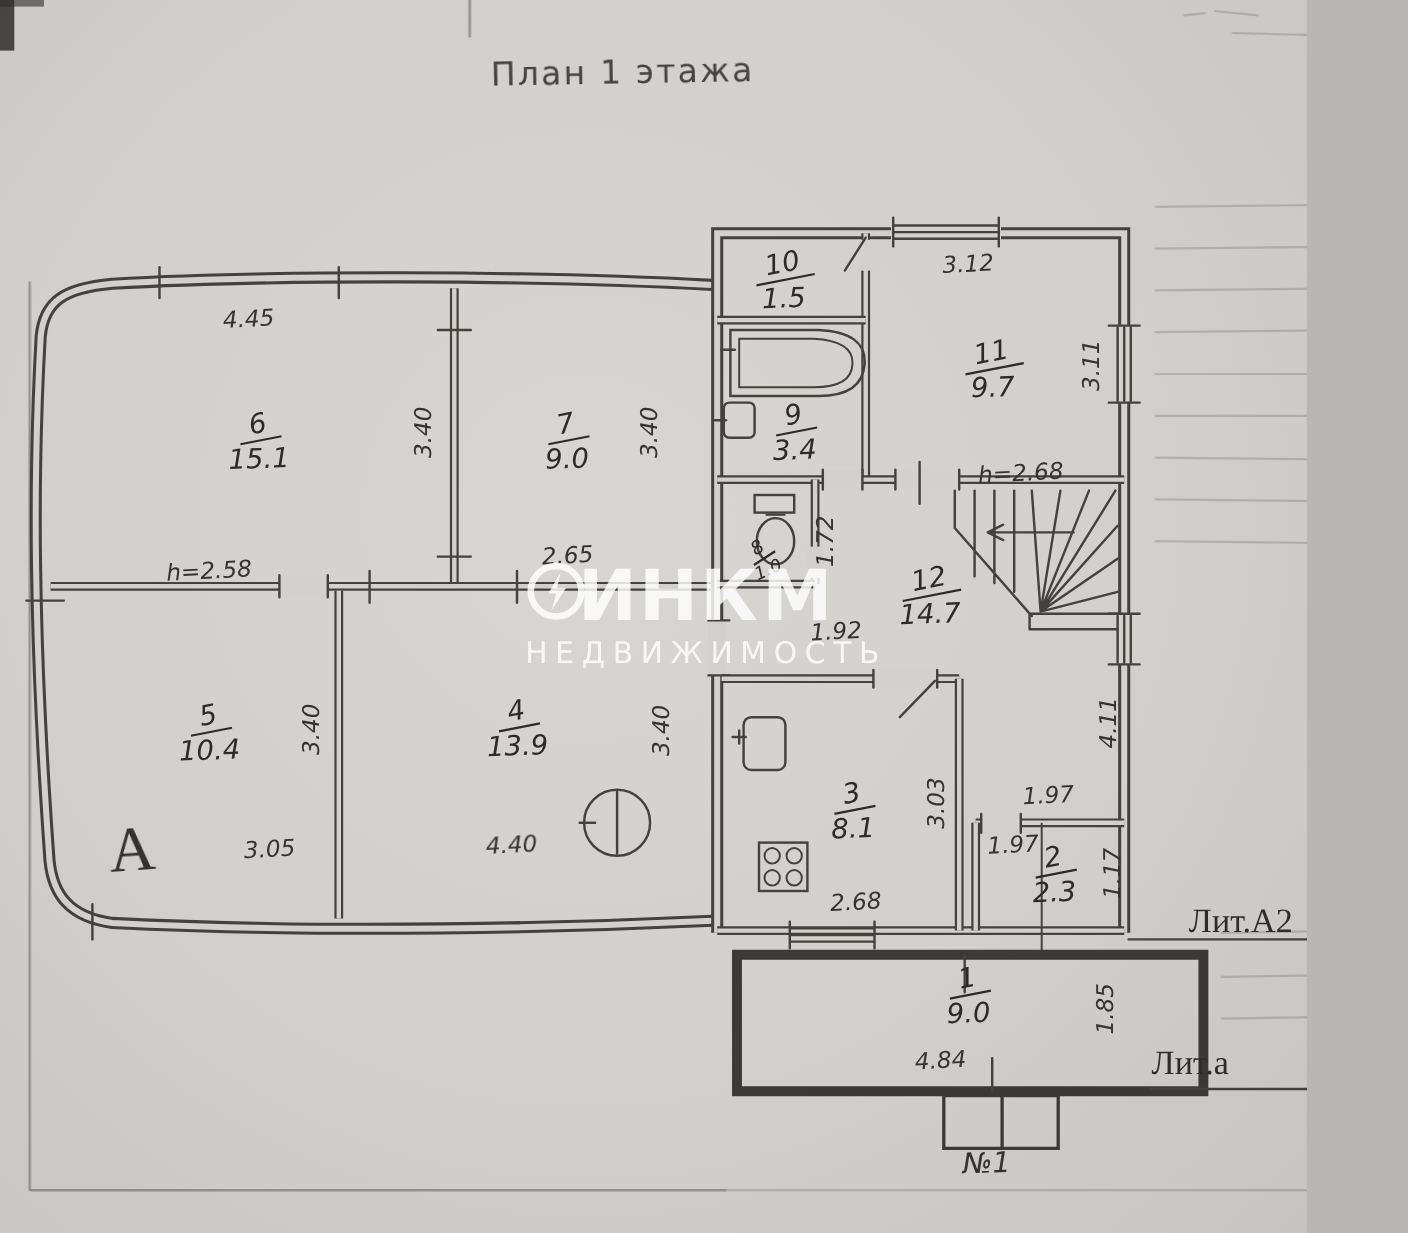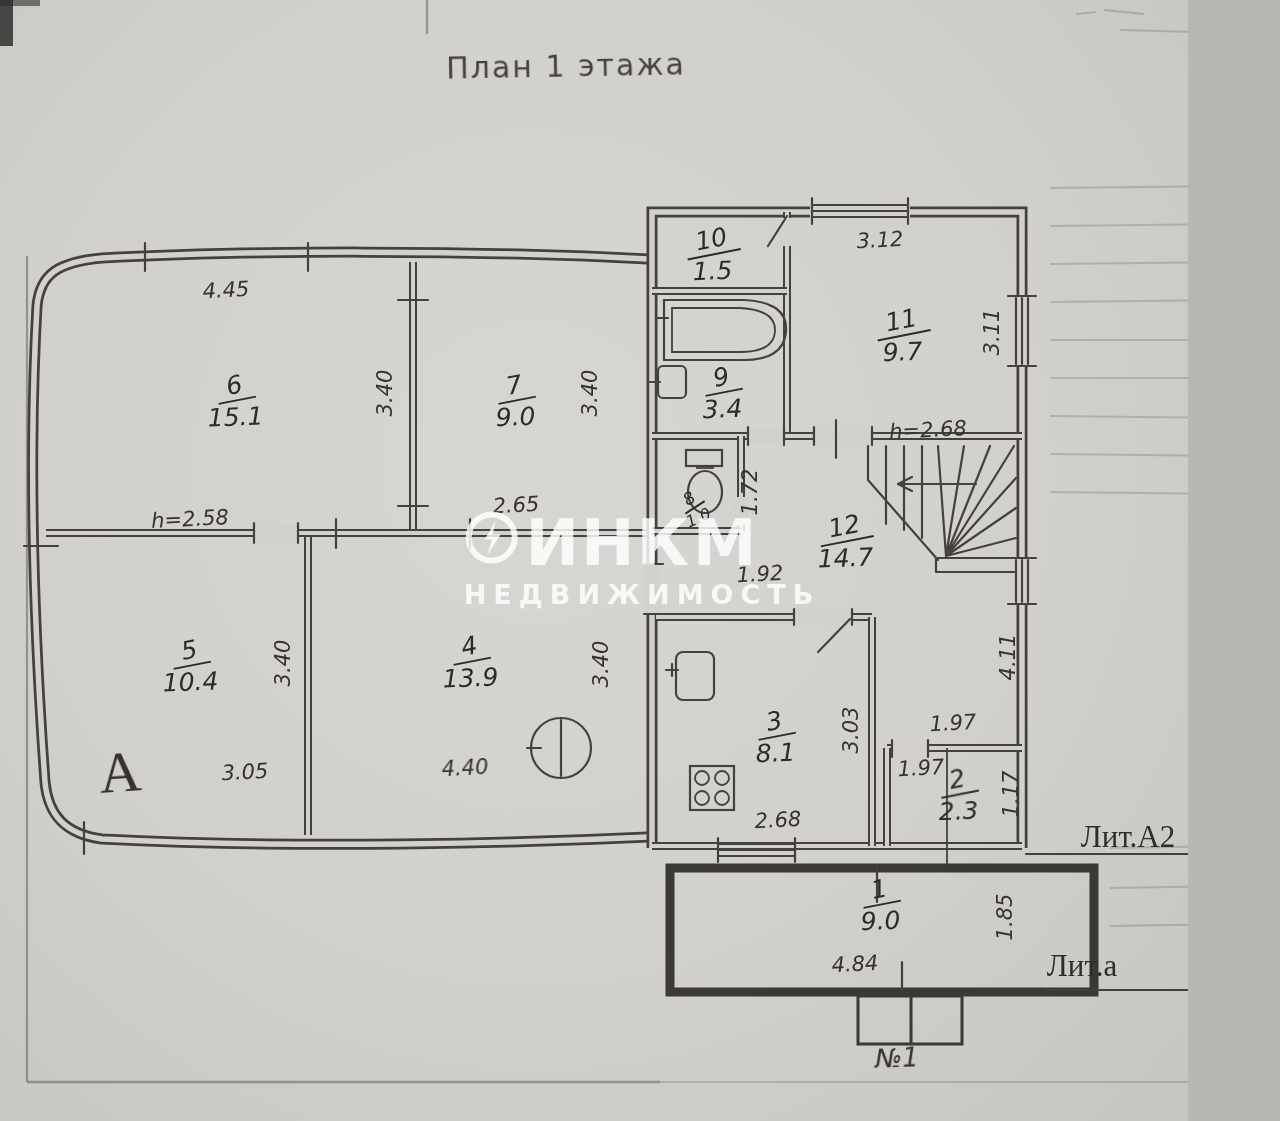--- a/index.html
+++ b/index.html
@@ -34,21 +34,21 @@
   .room.small .ra{font-size:16px;margin-top:2px;}
   .serif{font-family:"Liberation Serif", serif;font-size:31px;color:#2f2d2a;}
   .bigA{font-family:"Liberation Serif", serif;font-size:58px;color:#34312e;
         transform:translate(-50%,-50%) rotate(-4deg);}
   .no1{font-style:italic;font-size:26px;transform:translate(-50%,-50%) rotate(-2deg);}
 
   .watermark{position:absolute;left:642px;top:560px;transform:translate(-50%,-50%);
         text-align:center;color:rgba(255,255,255,.82);pointer-events:none;}
   .wm-brand{display:flex;align-items:center;justify-content:center;gap:2px;
         font-weight:bold;font-size:64px;letter-spacing:2px;line-height:1;}
-  .wm-sub{font-weight:bold;font-size:27px;letter-spacing:7px;margin-top:4px;}
+  .wm-sub{font-weight:normal;font-size:27px;letter-spacing:7px;margin-top:4px;}
   .wm-icon{width:54px;height:54px;margin:0 1px;}
 </style>
 </head>
 <body>
 
 <div class="page">
 
 <svg width="1280" height="1121" viewBox="0 0 1280 1121">
   <g class="ink">
 

